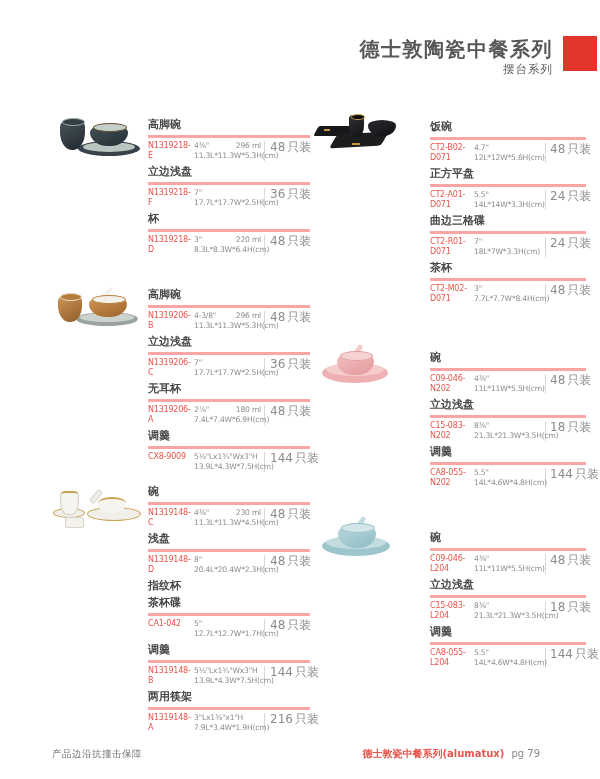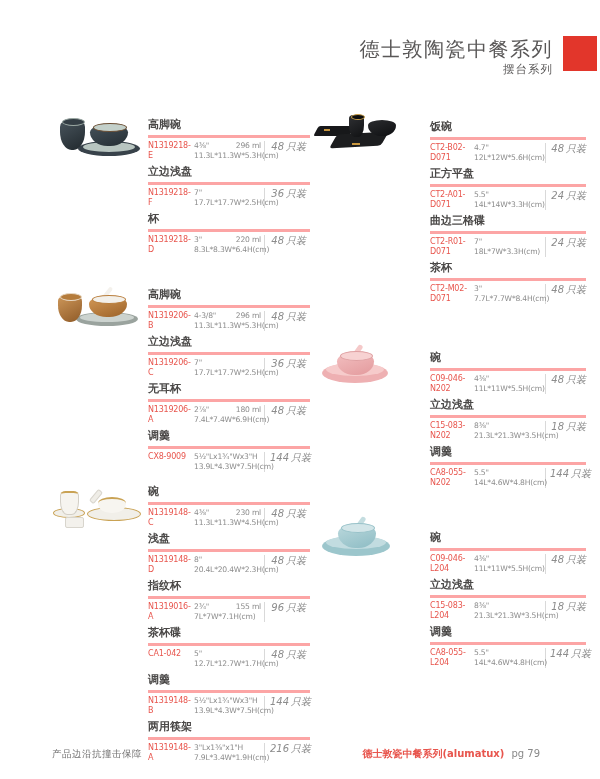--- a/index.html
+++ b/index.html
@@ -1,37 +1,37 @@
 <!DOCTYPE html>
 <html><head>
 <meta charset="utf-8">
 <style>
   html,body{margin:0;padding:0;background:#fff;}
   .page{position:relative;width:600px;height:779px;background:#fff;overflow:hidden;
         font-family:"DejaVu Sans","Liberation Sans",sans-serif;}
   
-  .hdr-title{position:absolute;top:36px;right:47px;font-size:20px;font-weight:400;
+  .hdr-title{position:absolute;top:36px;right:47px;font-size:20px;font-weight:700;
              color:#595757;letter-spacing:1.5px;}
   .hdr-sub{position:absolute;top:62px;right:47px;font-size:11.5px;color:#595757;letter-spacing:1px;}
   .red-square{position:absolute;left:563px;top:36px;width:34px;height:35px;background:#e2362b;}
   
   .items{position:absolute;}
   .items.lw{left:148px;width:162px;}
   .items.rw{left:402px;width:156px;margin-left:28px;}
   .item{margin-bottom:3px;}
   .t{font-size:11px;font-weight:bold;color:#4a4847;line-height:13px;margin-bottom:4px;}
   .sp{display:flex;border-top:3px solid #fca5a5;padding-top:3px;margin-bottom:4px;}
   .cd{width:46px;flex-shrink:0;font-size:8px;line-height:10px;color:#e8554d;letter-spacing:-0.2px;}
   .rw .cd{width:44px;}
   .cd span{display:block;}
   .md{flex:1;min-width:0;font-size:7.6px;line-height:10px;color:#8c8c8c;
       border-right:1px solid #d9d9d9;padding-right:3px;letter-spacing:-0.2px;}
   .r1{display:flex;justify-content:space-between;}
-  .qt{width:40px;flex-shrink:0;font-size:10px;line-height:10px;color:#8c8c8c;
-      padding-left:5px;padding-top:1px;white-space:nowrap;font-style:italic;}
+  .qt{width:40px;flex-shrink:0;font-size:12px;line-height:10px;color:#8c8c8c;
+      padding-left:5px;padding-top:1px;white-space:nowrap;}
   .rw .qt{width:36px;padding-left:4px;}
   .qn{display:inline-block;min-width:14px;text-align:right;margin-right:2px;}
   
   .ph{position:absolute;}
   .ph div{position:absolute;}
   
   .foot-left{position:absolute;left:52px;top:748px;font-size:9.5px;color:#727171;letter-spacing:0.5px;}
   .foot-right{position:absolute;right:60px;top:747px;font-size:10px;white-space:nowrap;}
   .foot-red{color:#e8554d;font-weight:bold;}
   .foot-pg{color:#898989;margin-left:7px;font-weight:normal;}
@@ -254,34 +254,20 @@
               <span>8"</span>
               <span></span>
             </div>
             <div>20.4L*20.4W*2.3H(cm)</div>
           </div>
         <div class="qt"><span class="qn">48</span><span>只装</span></div>
       </div>
     </div>
     <div class="item">
       <div class="t">指纹杯</div>
-      <div class="sp">
-        <div class="cd">
-            <span>N1319016-A</span>
-            <span></span>
-          </div>
-        <div class="md">
-            <div class="r1">
-              <span>2¾"</span>
-              <span>155 ml</span>
-            </div>
-            <div>7L*7W*7.1H(cm)</div>
-          </div>
-        <div class="qt"><span class="qn">96</span><span>只装</span></div>
-      </div>
     </div>
     <div class="item">
       <div class="t">茶杯碟</div>
       <div class="sp">
         <div class="cd">
             <span>CA1-042</span>
             <span></span>
           </div>
         <div class="md">
             <div class="r1">

